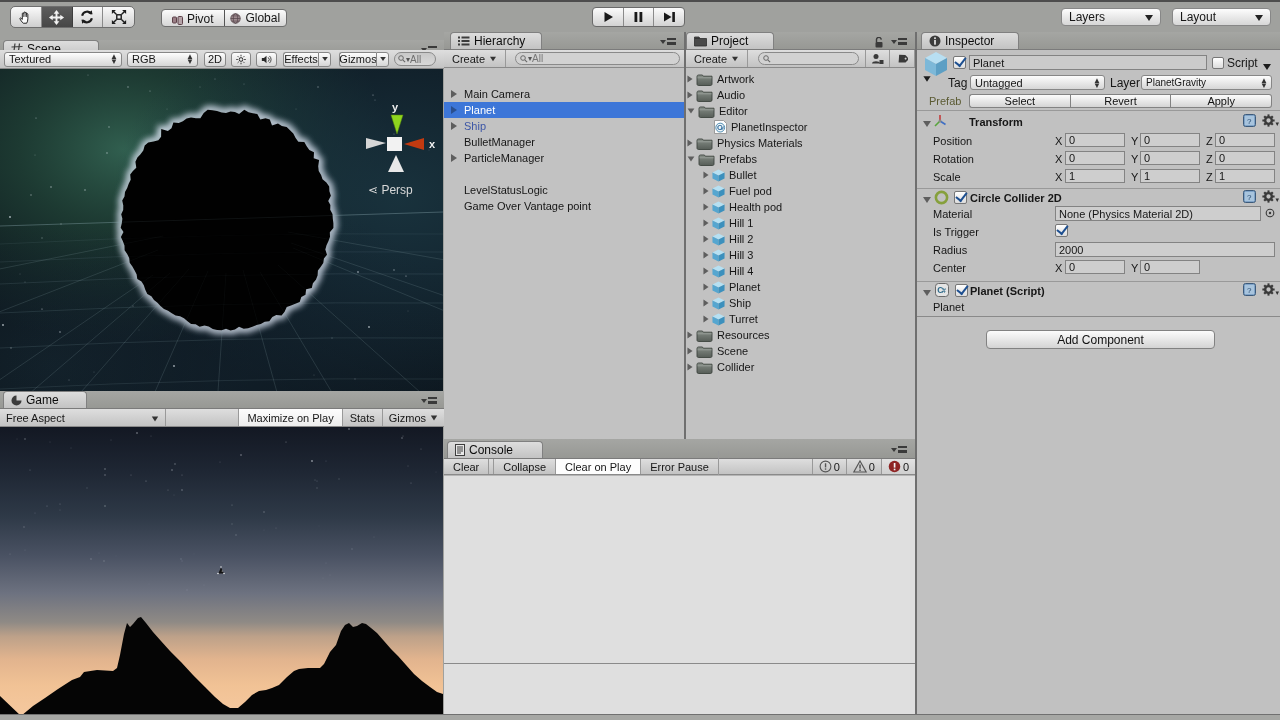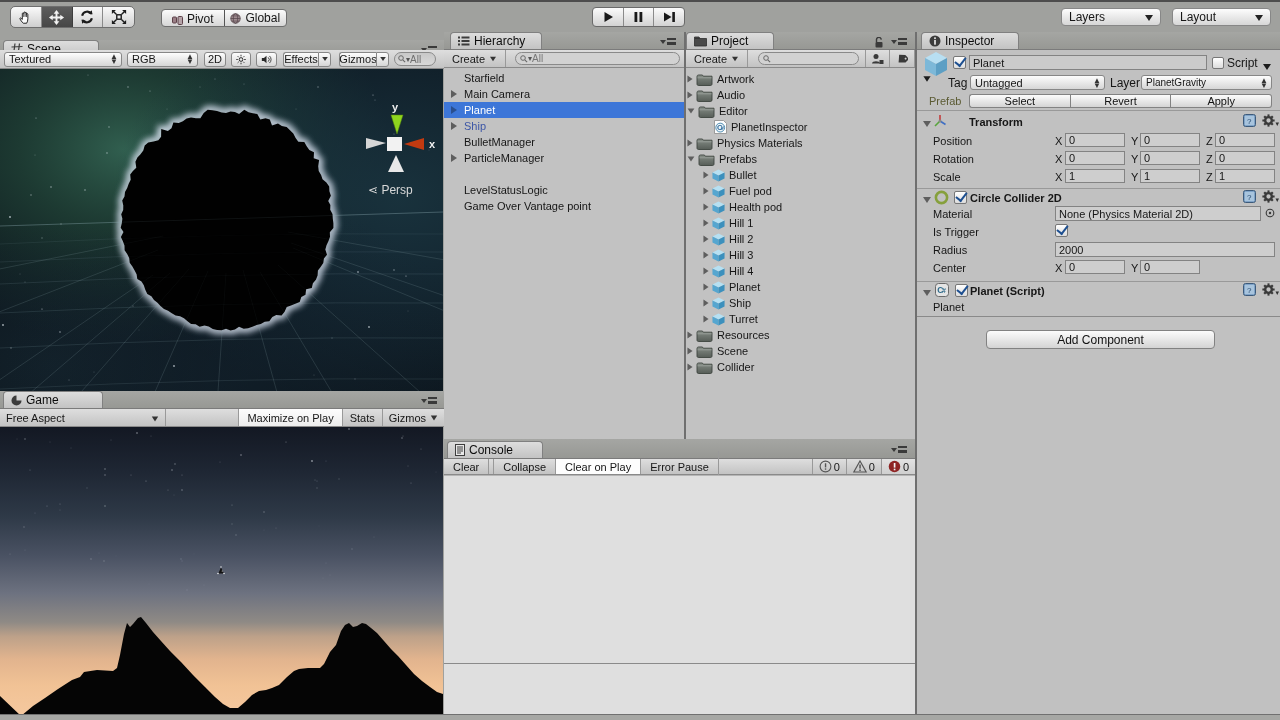--- a/index.html
+++ b/index.html
@@ -294,21 +294,21 @@
 <polygon points="386,74 366,69 366,80" fill="#d6d6d6"></polygon>
 <polygon points="396,86 388,103 404,103" fill="#e8e8e8"></polygon>
 <text x="392" y="42" font-family="Liberation Sans, sans-serif" font-size="11" font-weight="bold" fill="#f0f0f0">y</text>
 <text x="429" y="79" font-family="Liberation Sans, sans-serif" font-size="11" font-weight="bold" fill="#f0f0f0">x</text>
 <text x="368" y="125" font-family="Liberation Sans, sans-serif" font-size="12" fill="#d8d8d8">⋖ Persp</text>
 </g>
 </svg>
   </div>
 
 <div class="a tabbar" style="left:0;top:391px;width:444px;height:18px">
-  <div class="tab" style="left:3px;width:100px">
+  <div class="tab" style="left:3px;width:84px">
     <svg width="11" height="11" viewBox="0 0 12 12">
         <path d="M6 0.5 A5.5 5.5 0 1 0 11.5 6 L6 6 Z" fill="#3c3c3c"></path>
       </svg>
     Game</div>
   <div class="a menico" style="right:7px;top:6px">
       <span class="t"></span>
       <span class="h"></span>
     </div>
 </div>
 <div class="a ptb" style="left:0;top:409px;width:444px;height:18px;display:flex;align-items:center;font-size:11px">
@@ -434,23 +434,20 @@
   <div style="margin-left:9px;width:165px;height:13px;border:1px solid #8a8a8a;border-radius:7px;background:#d2d2d2;display:flex;align-items:center;padding:0 4px">
     <svg width="8" height="8" viewBox="0 0 9 9">
         <circle cx="3.4" cy="3.4" r="2.6" fill="none" stroke="#666" stroke-width="1.1"></circle>
         <line x1="5.4" y1="5.4" x2="8" y2="8" stroke="#666" stroke-width="1.2"></line>
       </svg>
     <span style="font-size:8px;color:#555">▾</span>
       <span style="font-size:10px;color:#777">All</span>
   </div>
 </div>
 <div class="a" style="left:444px;top:68px;width:240px;height:371px;background:#c2c2c2">
-  <div class="row" style="top:2px">
-      <span style="margin-left:20px">Starfield</span>
-    </div>
   <div class="row" style="top:18px">
       <span class="tri" style="margin-left:7px"></span>
       <span style="margin-left:7px">Main Camera</span>
     </div>
   <div class="row" style="top:34px;background:#3d76d8;color:#fff">
       <span class="tri" style="margin-left:7px;border-left-color:#2a4f8f"></span>
       <span style="margin-left:7px">Planet</span>
     </div>
   <div class="row" style="top:50px;color:#3c56a6">
       <span class="tri" style="margin-left:7px"></span>

